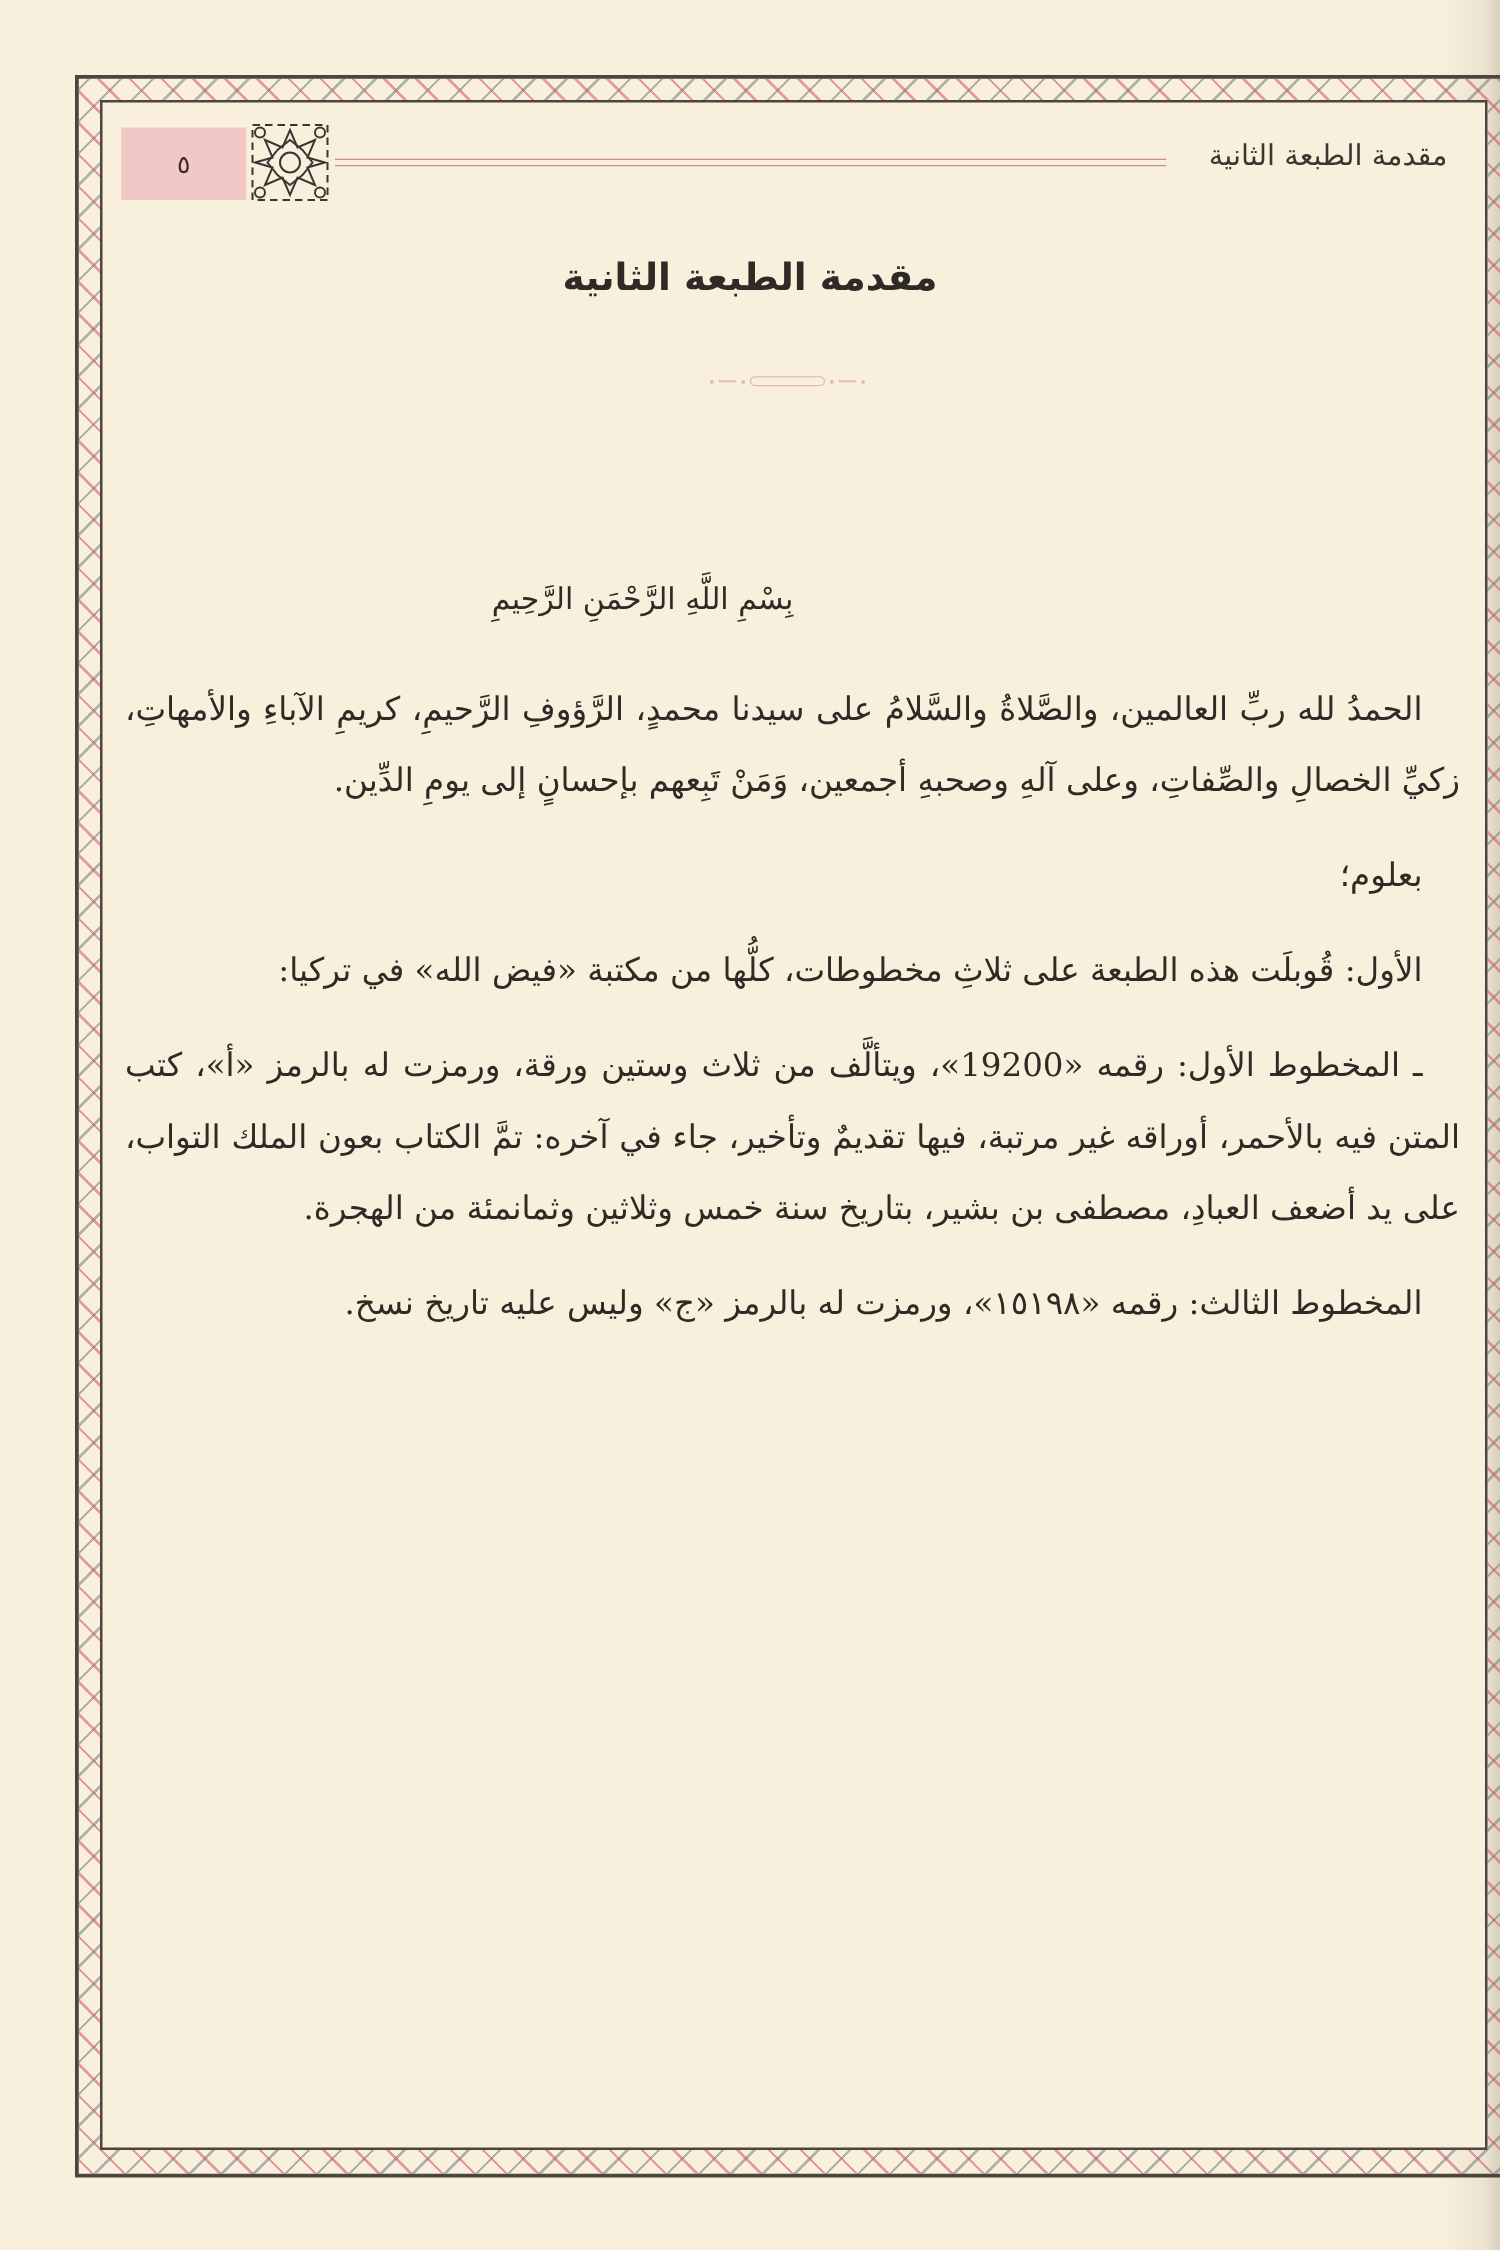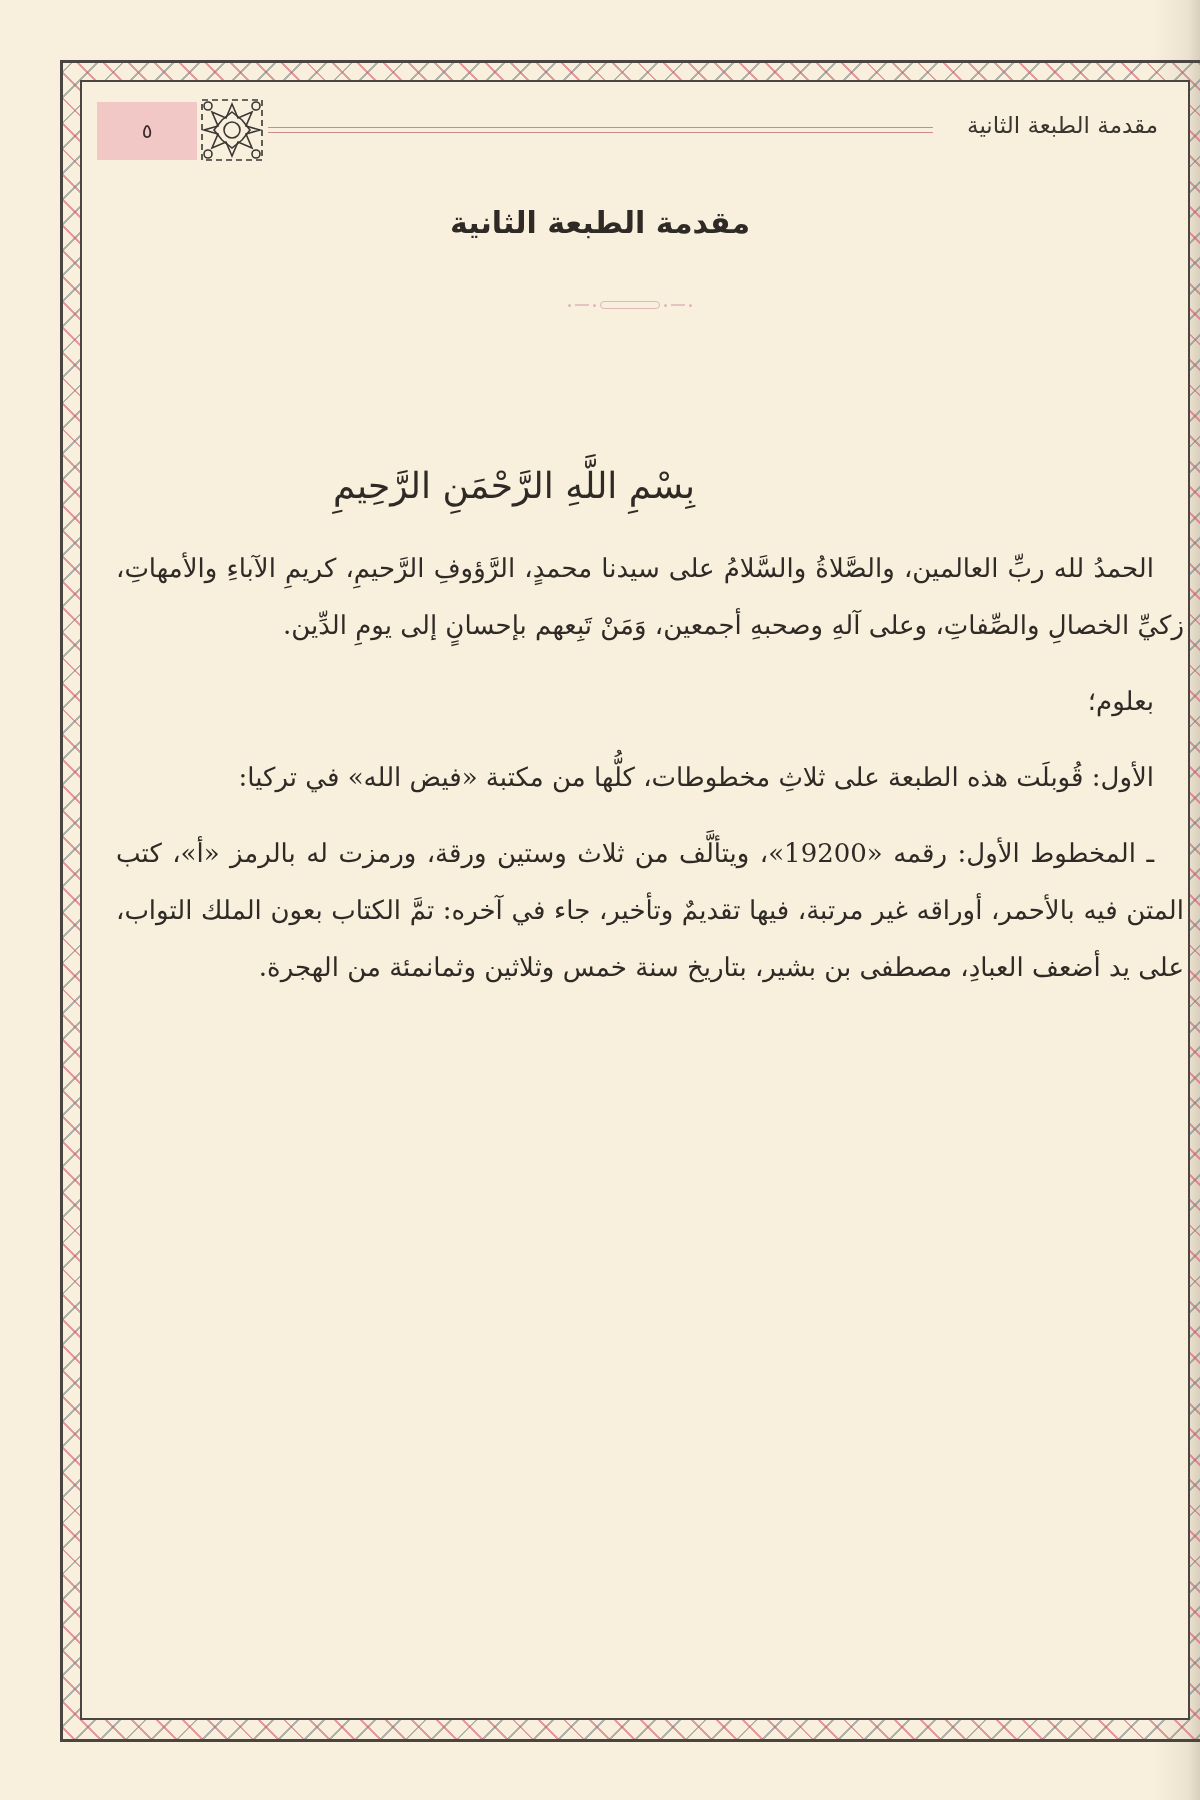--- a/index.html
+++ b/index.html
@@ -63,27 +63,27 @@
     .title-divider {
       position: absolute; left: 540px; top: 300px; width: 180px; height: 10px;
       display: flex; align-items: center; justify-content: center; gap: 4px;
     }
     .title-divider .dot { width: 3px; height: 3px; border-radius: 50%; background: #e0b7b8; }
     .title-divider .bar { height: 2px; background: #e6c3c3; }
     .title-divider .knot { width: 60px; height: 8px; border: 1.5px solid #e0b7b8; border-radius: 4px; }
     .basmala {
       position: absolute; left: 0; width: 1028px; top: 465px;
       text-align: center; direction: rtl;
-      font-size: 36px; color: #2f2a26;
+      font-size: 24px; color: #2f2a26;
     }
     
     .body-text {
       position: absolute; left: 100px; top: 540px; width: 1068px;
       direction: rtl; text-align: justify; text-align-last: right;
-      font-size: 26px; line-height: 57px; color: #2f2a26; margin-left: 16px;
+      font-size: 26px; line-height: 57px; color: #2f2a26;
     }
     .body-text p { margin-bottom: 19px; }
     .body-text p.indent { text-indent: 30px; }
     .body-text p.tight { margin-bottom: 17px; }
   </style>
 </head>
 <body>
 
 <div class="page">
 
@@ -124,15 +124,16 @@
     <span class="dot"></span>
   </div>
 
   <div class="basmala">بِسْمِ اللَّهِ الرَّحْمَنِ الرَّحِيمِ</div>
 
   <div class="body-text">
     <p class="indent">الحمدُ لله ربِّ العالمين، والصَّلاةُ والسَّلامُ على سيدنا محمدٍ، الرَّؤوفِ الرَّحيمِ، كريمِ الآباءِ والأمهاتِ، زكيِّ الخصالِ والصِّفاتِ، وعلى آلهِ وصحبهِ أجمعين، وَمَنْ تَبِعهم بإحسانٍ إلى يومِ الدِّين.</p>
     <p class="indent">بعلوم؛</p>
     <p class="indent">الأول: قُوبلَت هذه الطبعة على ثلاثِ مخطوطات، كلُّها من مكتبة «فيض الله» في تركيا:</p>
     <p class="indent">ـ المخطوط الأول: رقمه «19200»، ويتألَّف من ثلاث وستين ورقة، ورمزت له بالرمز «أ»، كتب المتن فيه بالأحمر، أوراقه غير مرتبة، فيها تقديمٌ وتأخير، جاء في آخره: تمَّ الكتاب بعون الملك التواب، على يد أضعف العبادِ، مصطفى بن بشير، بتاريخ سنة خمس وثلاثين وثمانمئة من الهجرة.</p>
+    <p class="indent tight">المخطوط الثالث: رقمه «١٥١٩٨»، ورمزت له بالرمز «ج» وليس عليه تاريخ نسخ.</p>
   </div>
 
 </div>
 
 </body></html>

